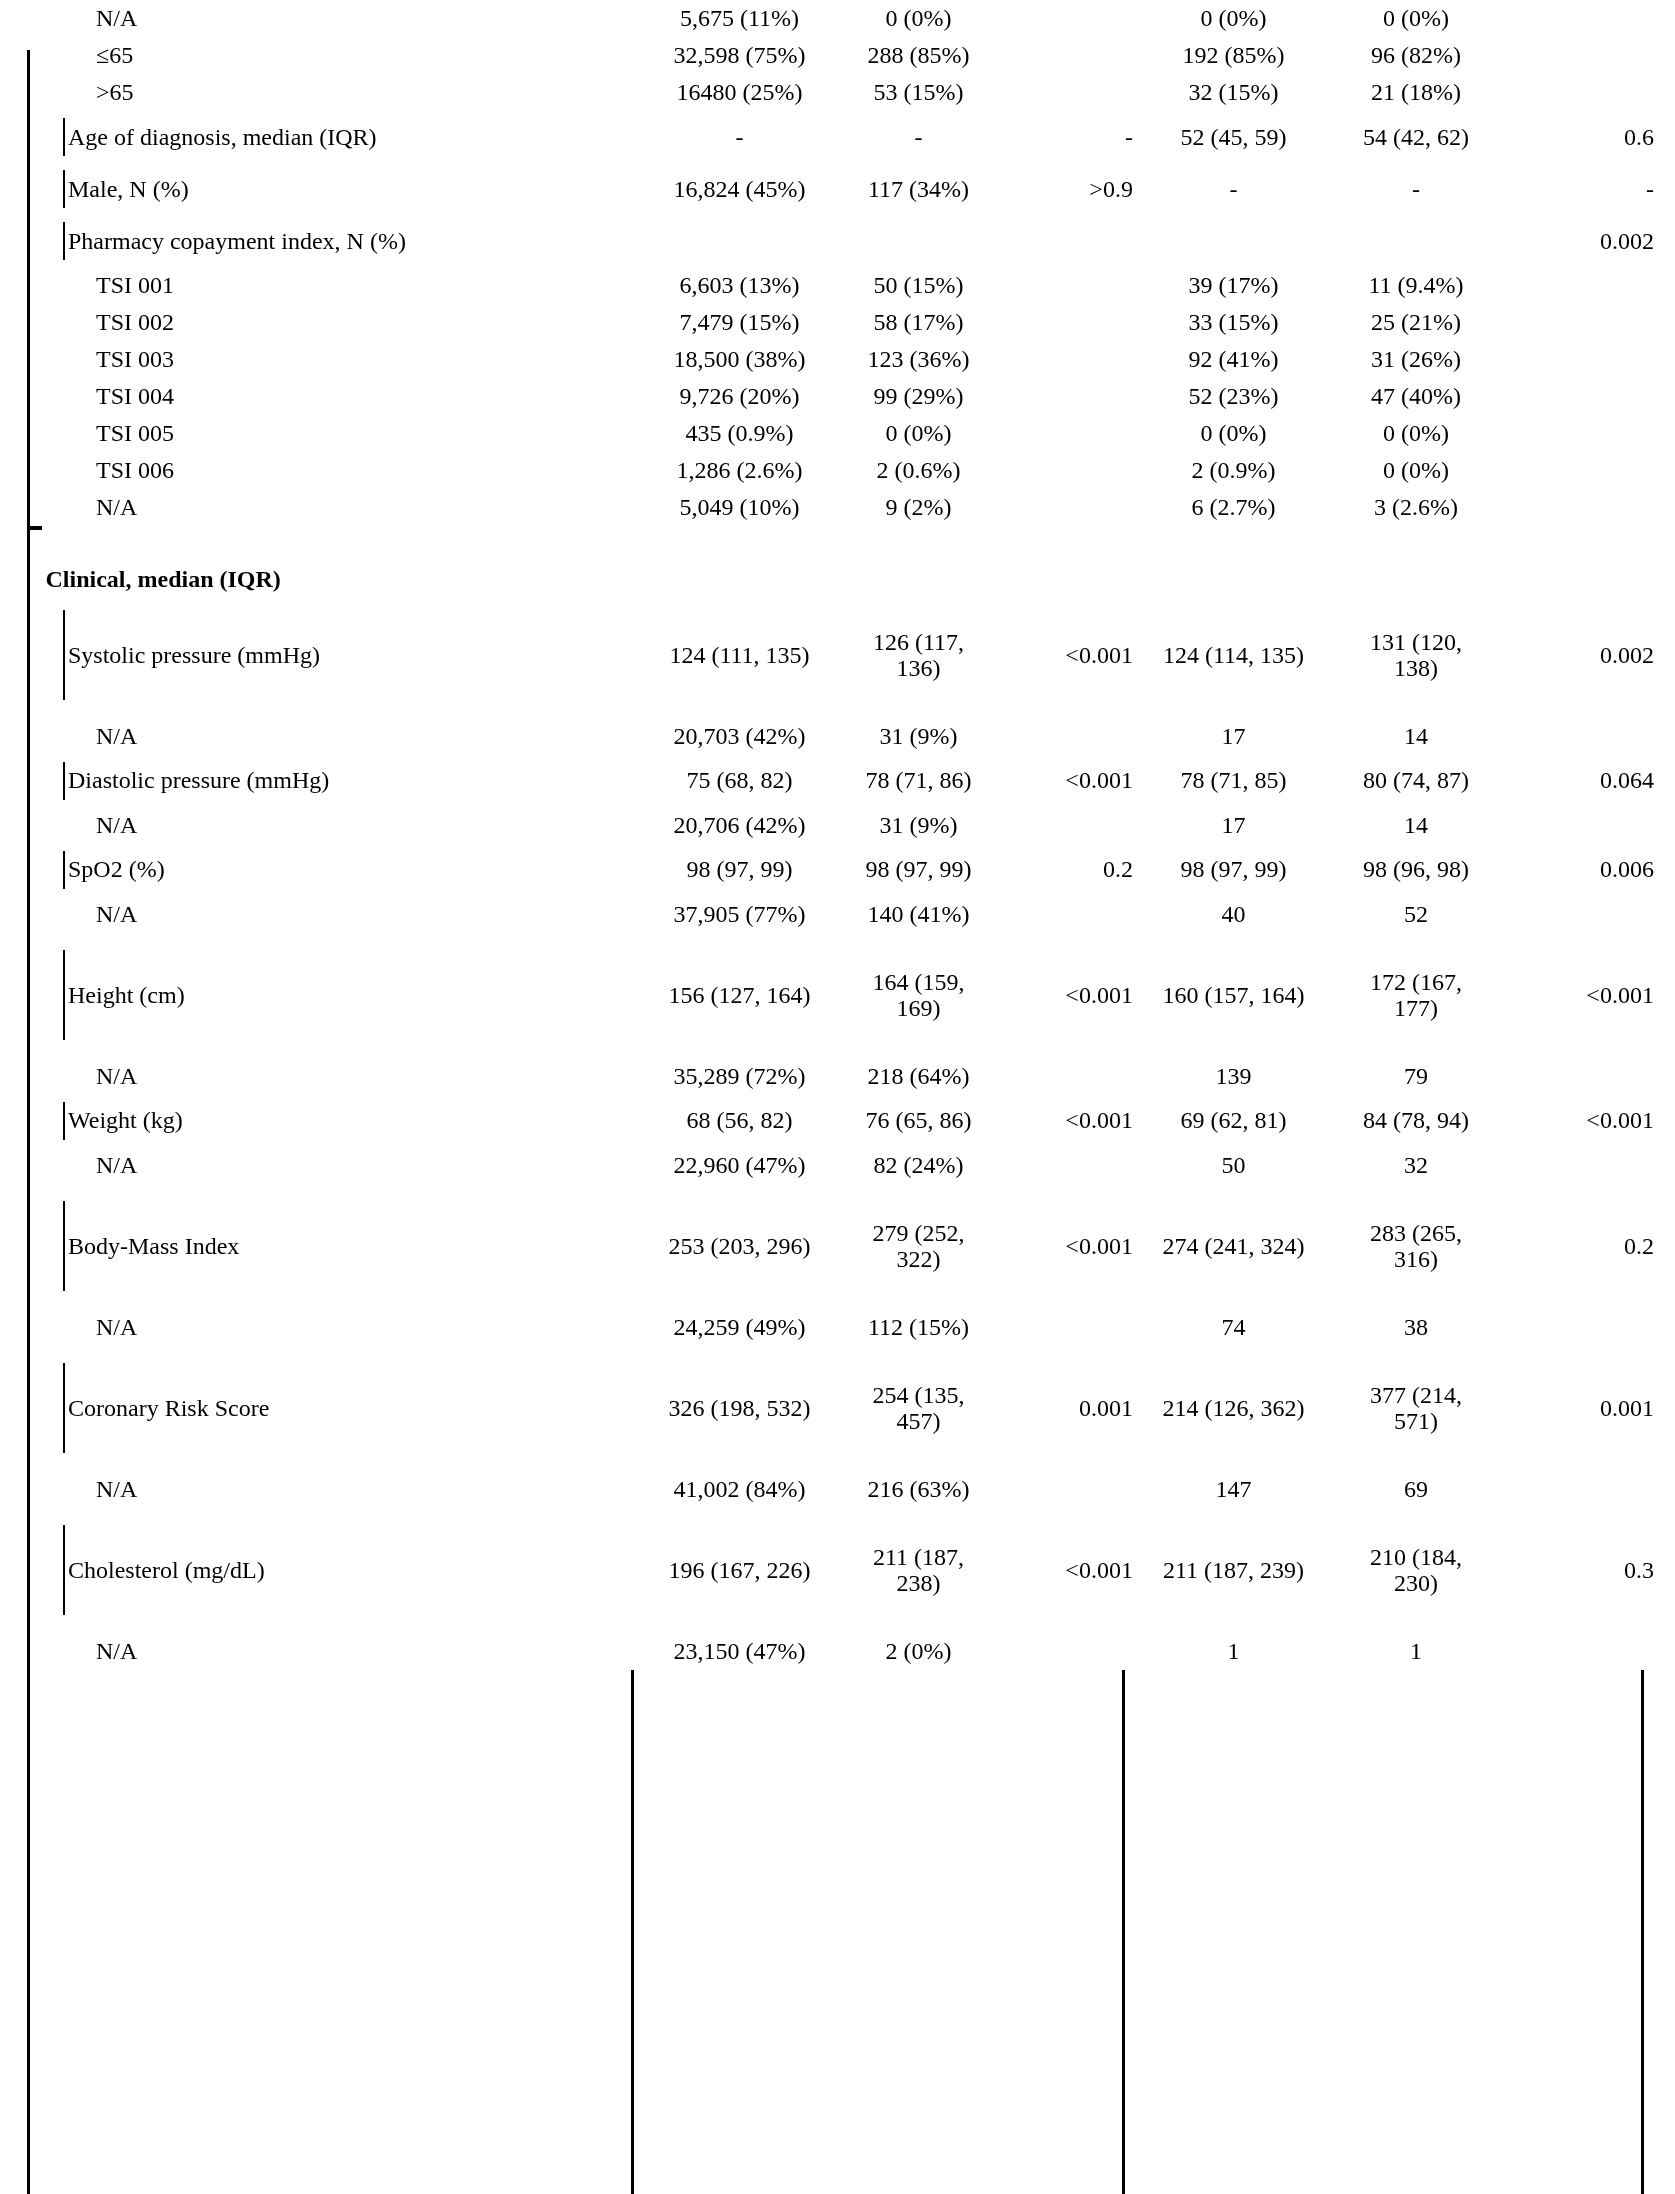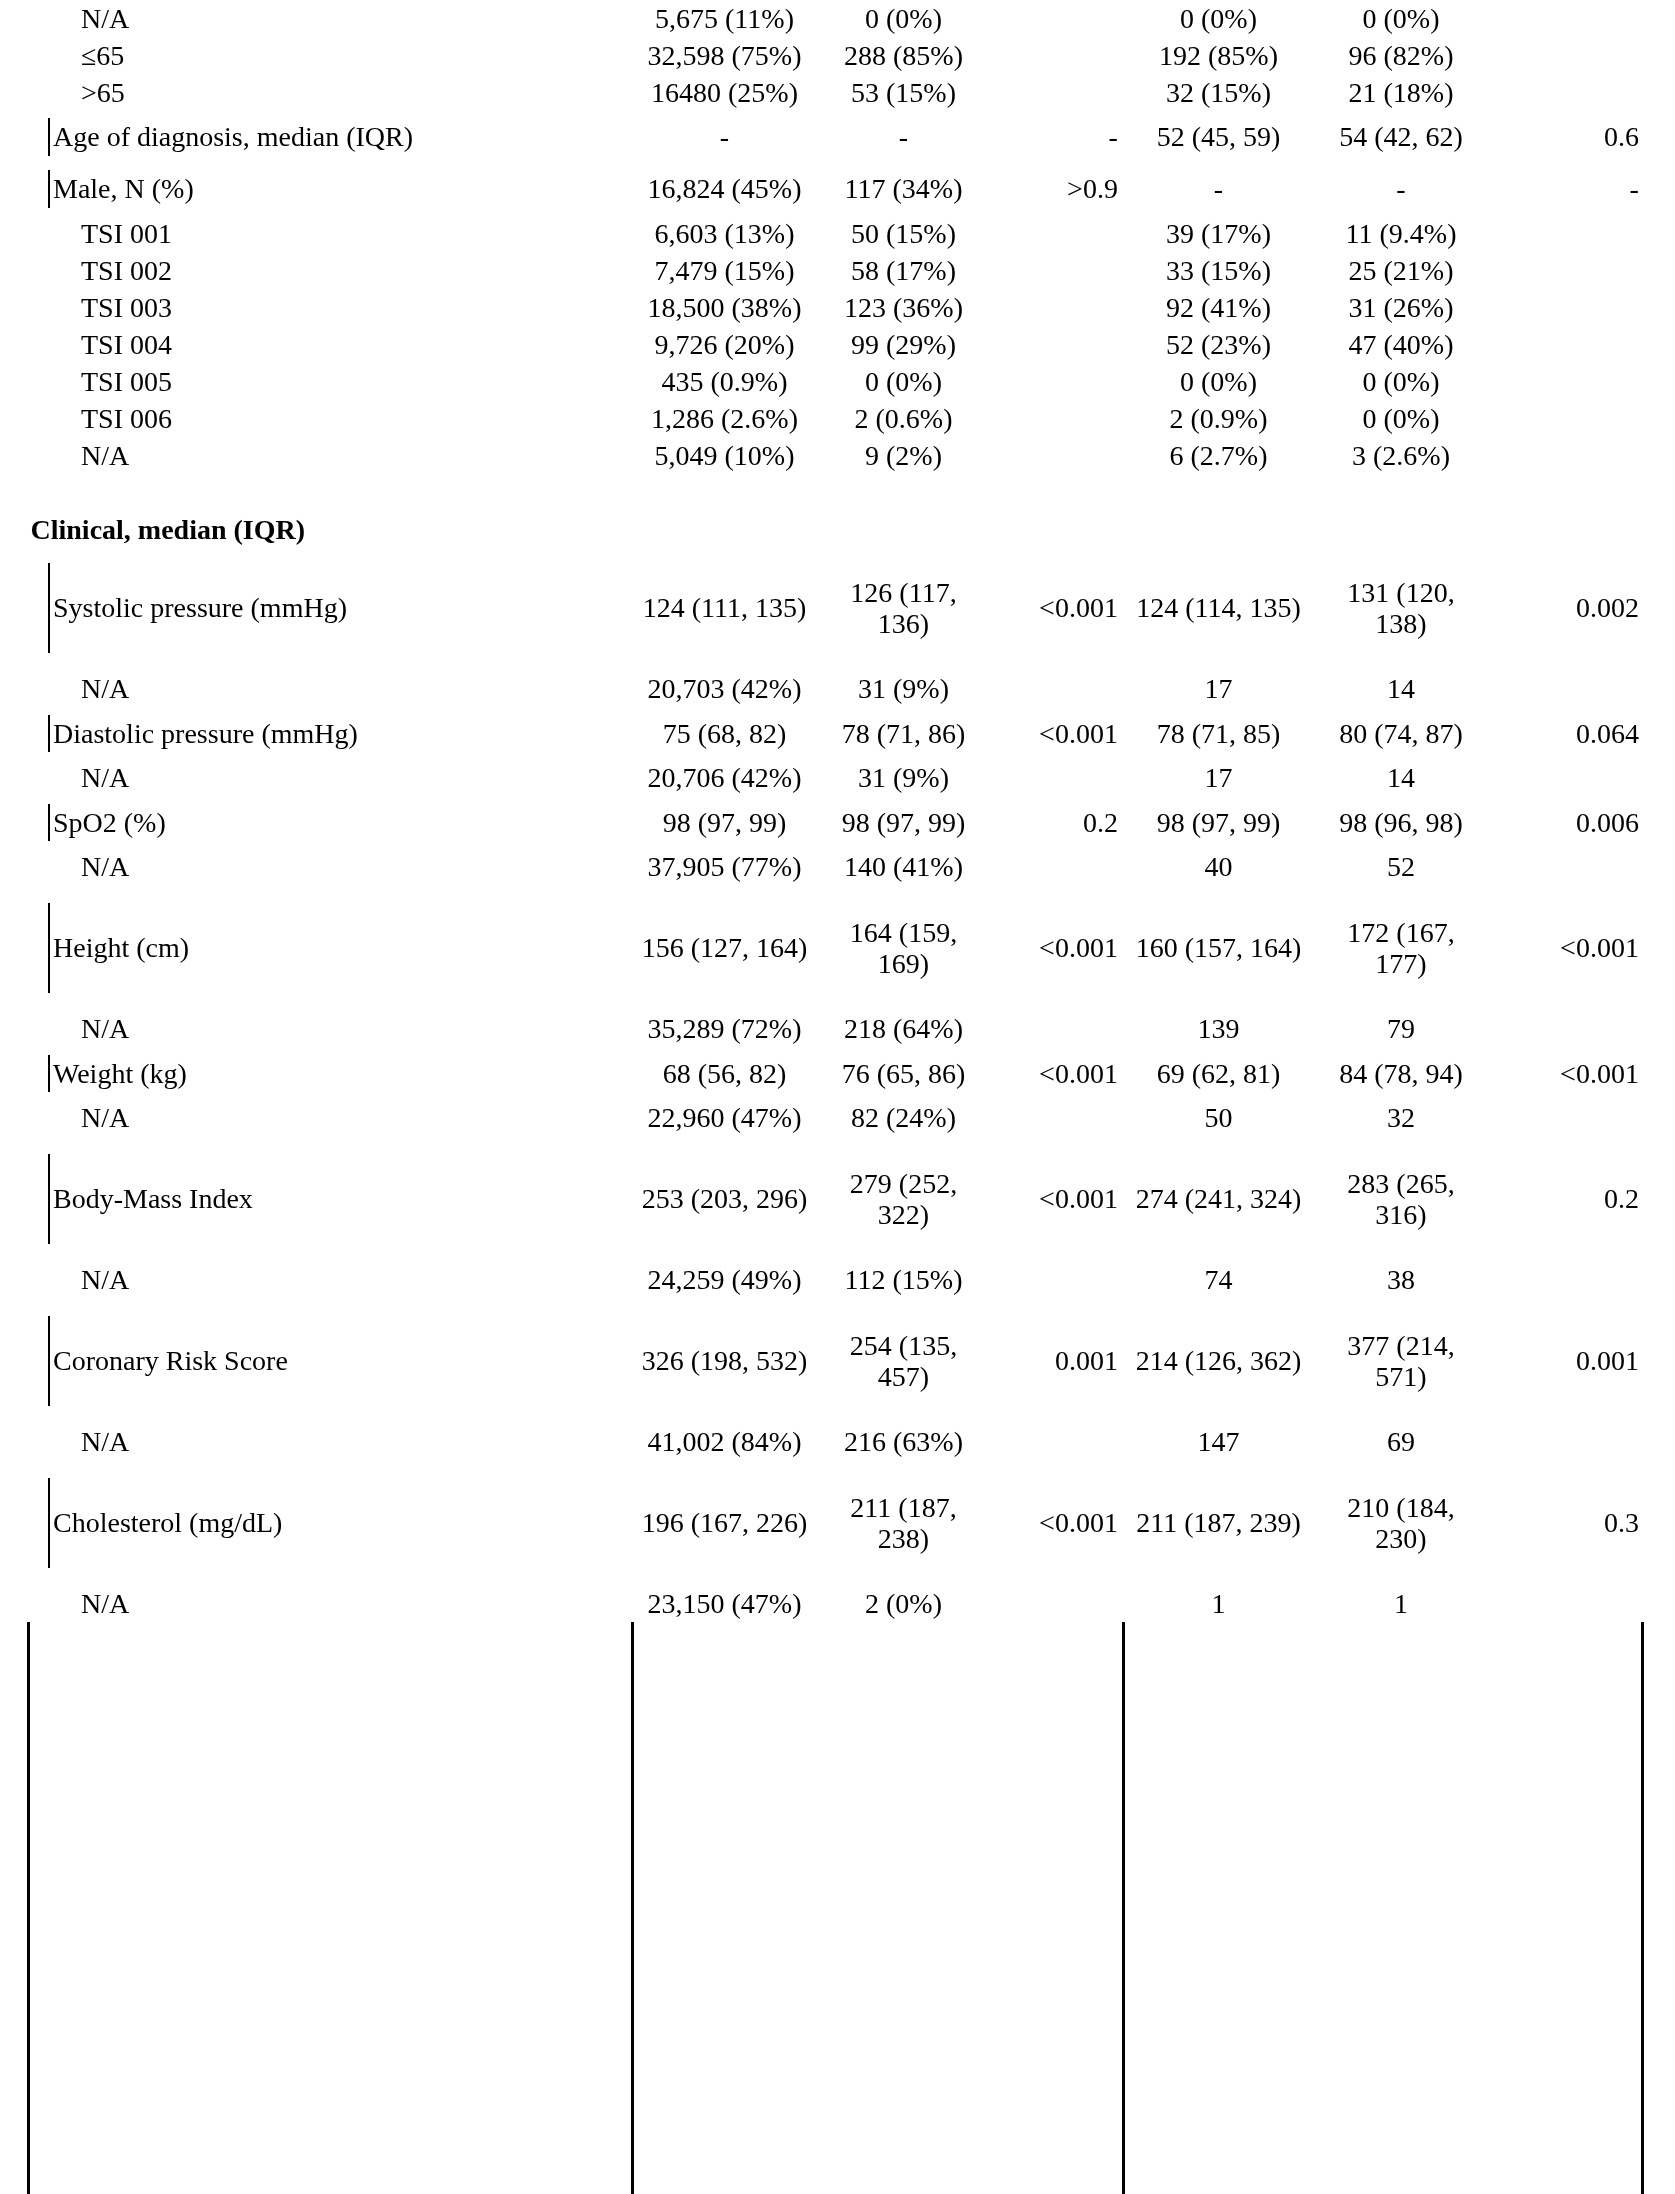--- a/index.html
+++ b/index.html
@@ -8,25 +8,25 @@
     width:1676px;height:2657px;
     font-family:"Liberation Serif","DejaVu Serif",serif;
     color:#000000;
     -webkit-font-smoothing:antialiased;
   }
   #sheet{position:relative;width:1676px;height:2657px;overflow:hidden;background:#fff;}
 
   
   table.tbl{
     position:absolute;
-    left:27px; top:0px;
+    left:42px; top:0px;
     width:1617px;            
     border-collapse:collapse;
     table-layout:fixed;
-    font-size:28px;
+    font-size:24px;
     line-height:1.12;
   }
   table.tbl td{
     padding:0;
     vertical-align:middle;
     border:0;
     background:#fff;
   }
 
   
@@ -220,20 +220,43 @@
           <td>
             <span class="val">-</span>
           </td>
           <td>
             <span class="val">-</span>
           </td>
           <td>
             <span class="pval">-</span>
           </td>
         </tr>
+        <tr class="h-m">
+          <td class="lvl1">
+            <span class="lab">Pharmacy copayment index, N (%)</span>
+          </td>
+          <td>
+            <span class="val"></span>
+          </td>
+          <td>
+            <span class="val"></span>
+          </td>
+          <td>
+            <span class="pval"></span>
+          </td>
+          <td>
+            <span class="val"></span>
+          </td>
+          <td>
+            <span class="val"></span>
+          </td>
+          <td>
+            <span class="pval">0.002</span>
+          </td>
+        </tr>
         <tr class="h-s">
           <td class="lvl2">
             <span class="lab">TSI 001</span>
           </td>
           <td>
             <span class="val">6,603 (13%)</span>
           </td>
           <td>
             <span class="val">50 (15%)</span>
           </td>

